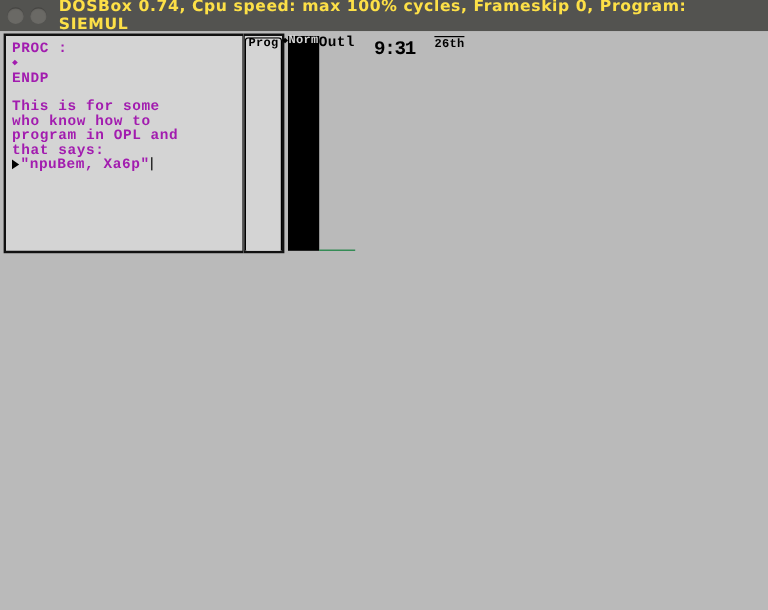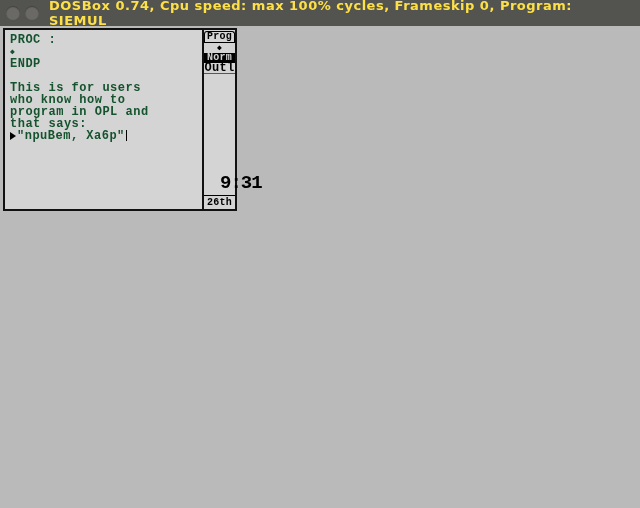--- a/index.html
+++ b/index.html
@@ -42,21 +42,21 @@
   .editor {
     width: 220px;
     background: #d4d4d4;
     border: 2px solid #111;
     border-right-width: 1px;
     padding: 4px 5px;
     font-family: "Courier New", monospace;
     font-size: 12px;
     font-weight: bold;
     line-height: 12px;
-    color: #14532d;
+    color: #a21caf;
     letter-spacing: 0.5px;
     position: relative;
   }
   .editor .line { white-space: pre; }
   .diamond {
     display: inline-block;
     font-size: 8px;
     line-height: 12px;
     vertical-align: 1px;
   }
@@ -76,21 +76,21 @@
     background: #000;
     vertical-align: -2px;
     margin-left: 1px;
   }
   .side {
     width: 34px;
     border: 2px solid #111;
     border-left-width: 1px;
     background: #d4d4d4;
     display: flex;
-    flex-direction: column;
+    flex-direction: row;
     font-size: 10px;
     font-weight: bold;
     text-align: center;
     letter-spacing: 0.3px;
   }
   .side .tabrow {
     display: flex;
     justify-content: center;
     padding-top: 1px;
   }
@@ -119,21 +119,21 @@
   }
   .side .item {
     font-size: 12px;
     line-height: 10px;
     border-bottom: 1px solid #15803d;
     padding: 0;
   }
   .side .fill { flex: 1; }
   .side .clock {
     font-family: "Courier New", monospace;
-    font-size: 19px;
+    font-size: 16px;
     font-weight: bold;
     letter-spacing: -1px;
     padding: 2px 16px 1px;
   }
   .side .date {
     font-size: 10px;
     line-height: 11px;
     border-top: 1px solid #000;
     padding: 1px 0;
   }
@@ -150,21 +150,21 @@
 </div>
 
 <div class="workspace">
   <div class="emu">
 
     <div class="editor">
       <div class="line">PROC :</div>
       <div class="line"><span class="diamond">◆</span></div>
       <div class="line">ENDP</div>
       <div class="spacer"></div>
-      <div class="line">This is for users</div>
+      <div class="line">This is for some</div>
       <div class="line">who know how to</div>
       <div class="line">program in OPL and</div>
       <div class="line">that says:</div>
       <div class="input-row">
         <div class="caret-tri"></div>
         <span class="line">"npuBem, Xa6p"</span>
           <span class="cursor"></span>
       </div>
     </div>
 

